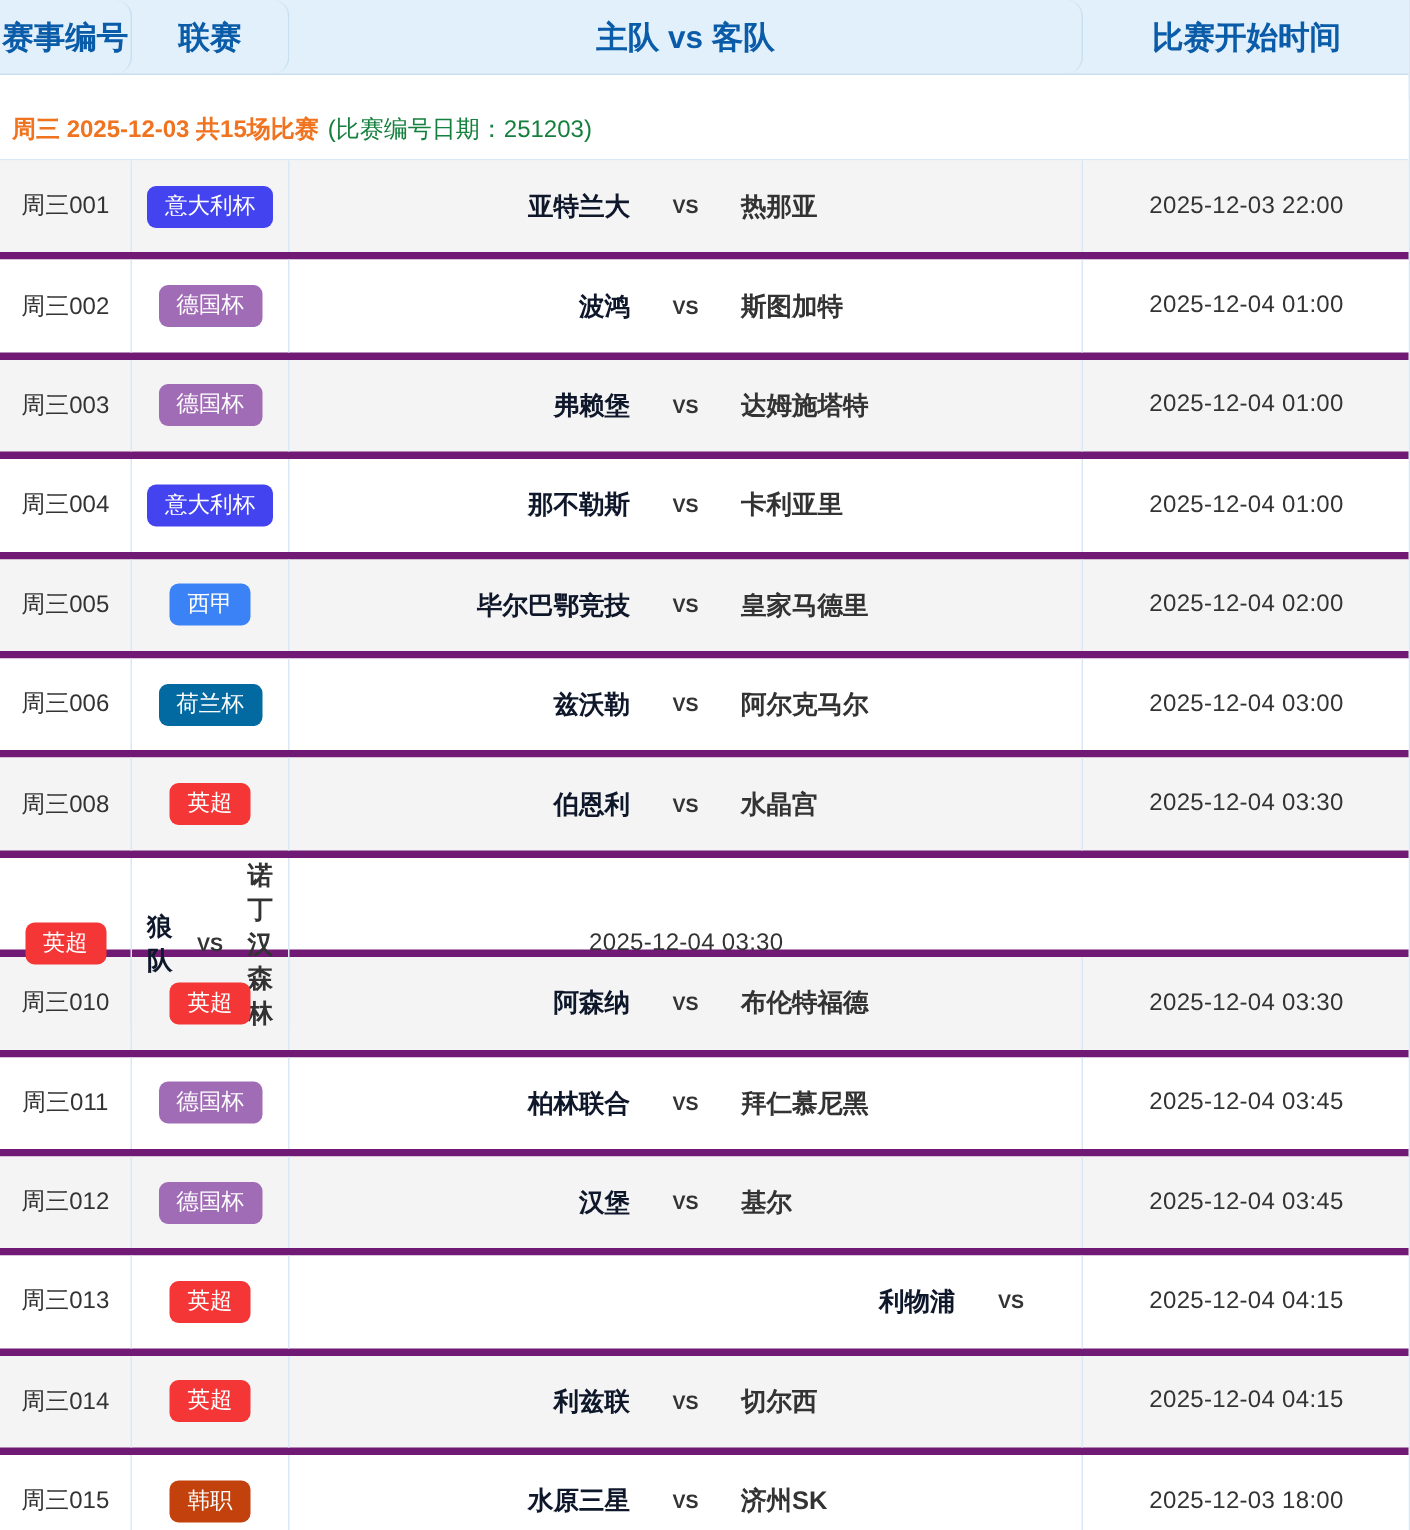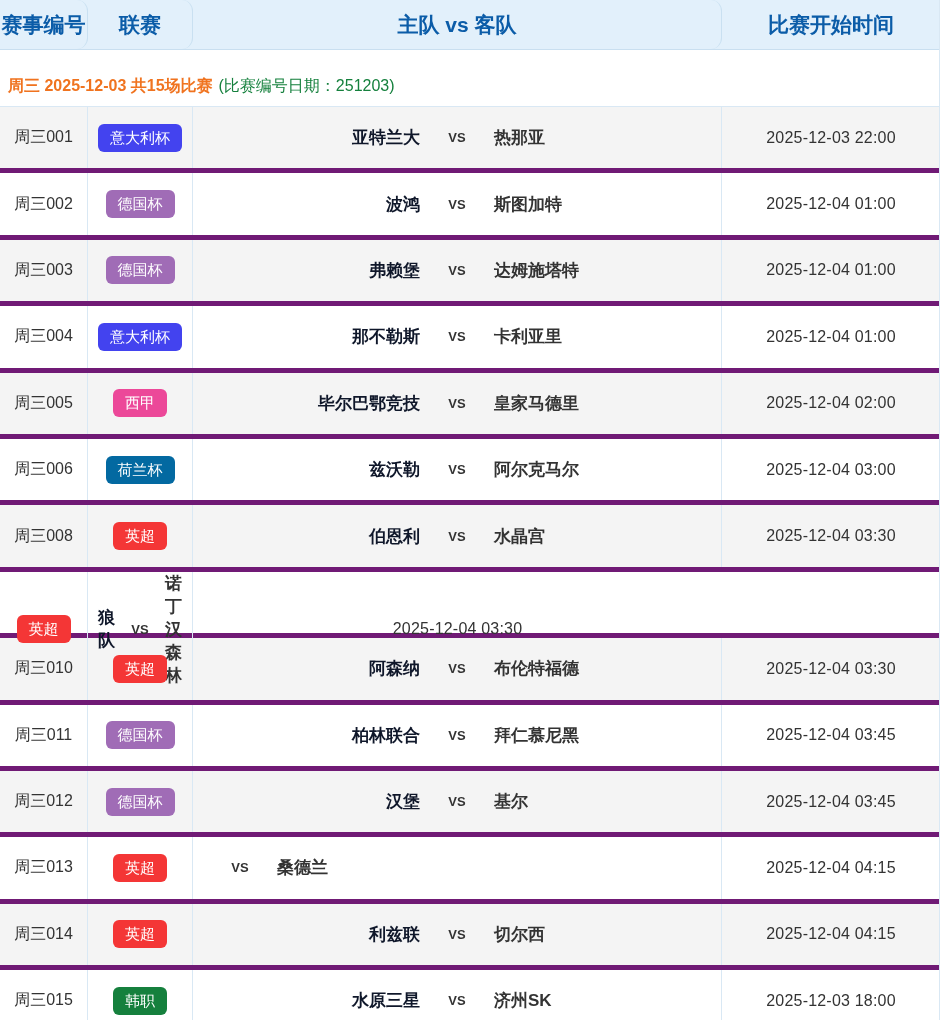--- a/index.html
+++ b/index.html
@@ -158,21 +158,21 @@
     <div class="cell time-cell">
       <span>2025-12-04 01:00</span>
     </div>
   </div>
 
   <div class="row alt">
     <div class="cell">
       <span>周三005</span>
     </div>
     <div class="cell">
-      <span class="league-badge" style="background: #ec4899;">西甲</span>
+      <span class="league-badge" style="background: #3b82f6;">西甲</span>
     </div>
     <div class="cell cell-teams">
       <span class="home-team">毕尔巴鄂竞技</span>
       <span class="vs-label">VS</span>
       <span class="away-team">皇家马德里</span>
     </div>
     <div class="cell time-cell">
       <span>2025-12-04 02:00</span>
     </div>
   </div>
@@ -277,22 +277,22 @@
   </div>
 
   <div class="row">
     <div class="cell">
       <span>周三013</span>
     </div>
     <div class="cell">
       <span class="league-badge" style="background: rgb(244, 54, 54);">英超</span>
     </div>
     <div class="cell cell-teams">
-      <span class="vs-label">VS</span>
-      <span class="away-team">桑德兰</span>
+      <span class="home-team">利物浦</span>
+      <span class="vs-label">VS</span>
     </div>
     <div class="cell time-cell">
       <span>2025-12-04 04:15</span>
     </div>
   </div>
 
   <div class="row alt">
     <div class="cell">
       <span>周三014</span>
     </div>
@@ -307,21 +307,21 @@
     <div class="cell time-cell">
       <span>2025-12-04 04:15</span>
     </div>
   </div>
 
   <div class="row">
     <div class="cell">
       <span>周三015</span>
     </div>
     <div class="cell">
-      <span class="league-badge" style="background: #15803d;">韩职</span>
+      <span class="league-badge" style="background: #c2410c;">韩职</span>
     </div>
     <div class="cell cell-teams">
       <span class="home-team">水原三星</span>
       <span class="vs-label">VS</span>
       <span class="away-team">济州SK</span>
     </div>
     <div class="cell time-cell">
       <span>2025-12-03 18:00</span>
     </div>
   </div>

